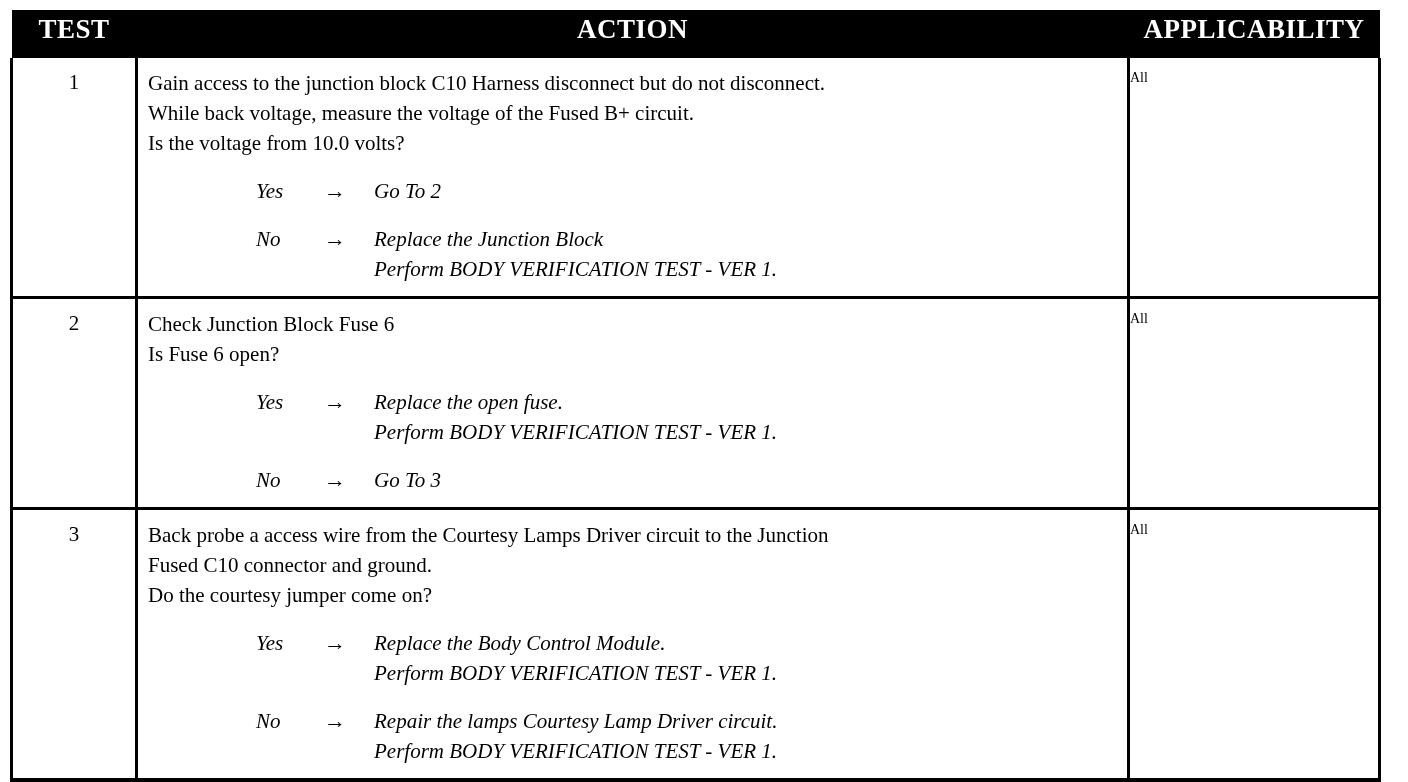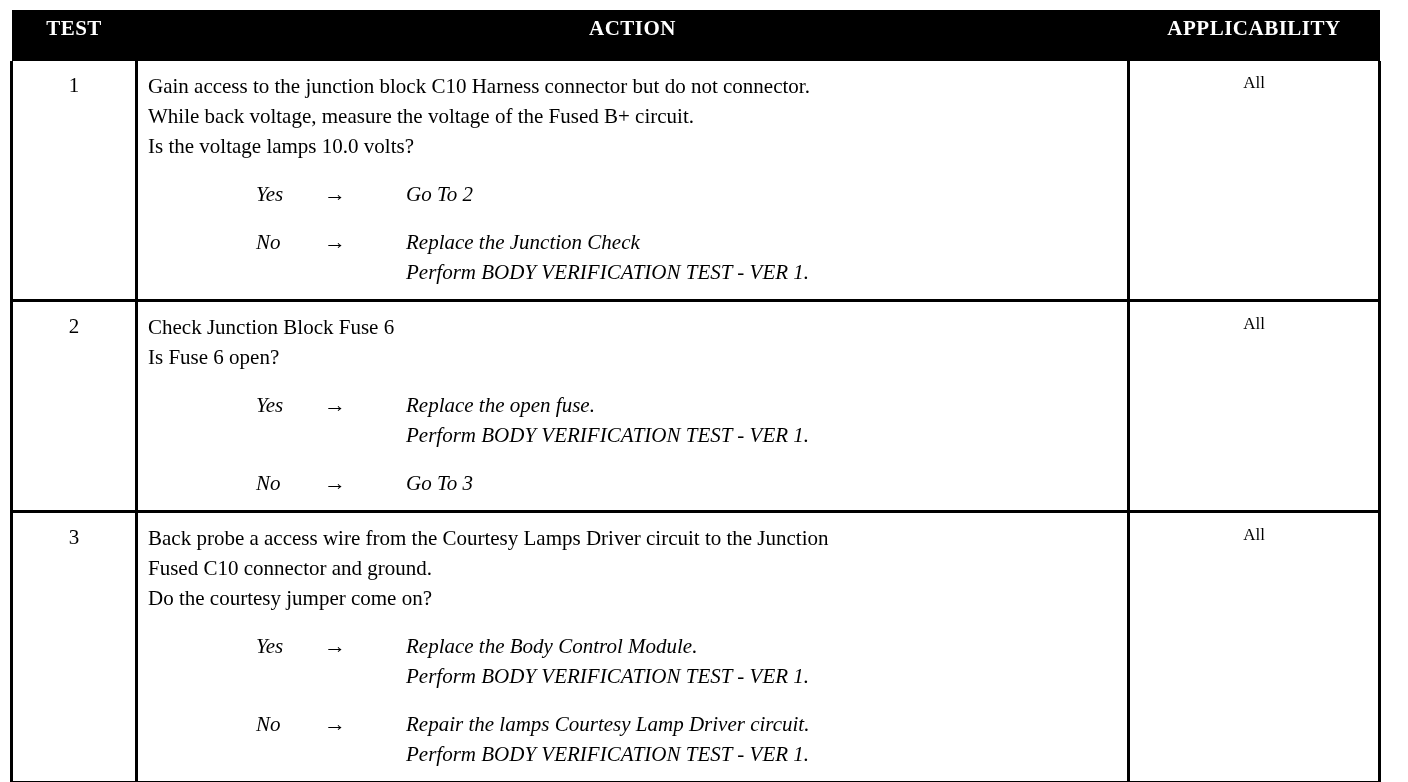--- a/index.html
+++ b/index.html
@@ -34,24 +34,24 @@
   }
 
   
   .hdr-row {
     background: #000000;
   }
   .hdr-cell {
     background: #000000;
     color: #ffffff;
     text-align: center;
-    font-size: 21px;
+    font-size: 27px;
     font-weight: bold;
     letter-spacing: 0.5px;
-    padding: 4px 0 19px 0;
+    padding: 4px 0 13px 0;
     height: 28px;
     vertical-align: middle;
     border: none;
   }
 
   
   .col-test  { width: 125px; }
   .col-act   { width: 992px; }
   .col-appl  { width: 251px; }
 
@@ -66,22 +66,22 @@
   .body-row:last-child > td {
     border-bottom: 5px solid #000000;
   }
 
   .cell-test {
     text-align: center;
     font-size: 21px;
     padding: 12px 0 0 0;
   }
   .cell-appl {
-    text-align: center;
-    font-size: 17px;
+    text-align: left;
+    font-size: 14px;
     padding: 12px 0 0 0;
   }
   .cell-action {
     padding: 10px 8px 12px 10px;
     font-size: 21px;
     line-height: 30px;
   }
 
   
   .stmt-line {
@@ -106,21 +106,20 @@
     width: 50px;
     text-align: left;
     font-size: 22px;
     line-height: 30px;
   }
   .branch-text {
     flex: 1 1 auto;
   }
   .branch-text .sub-line {
     white-space: nowrap;
-    margin-left: 32px;
   }
 </style>
 </head>
 <body>
 
 <div class="page">
   <table class="diag-table">
     <colgroup>
       <col class="col-test">
       <col class="col-act">
@@ -130,38 +129,38 @@
       <tr class="hdr-row">
         <th class="hdr-cell">TEST</th>
         <th class="hdr-cell">ACTION</th>
         <th class="hdr-cell">APPLICABILITY</th>
       </tr>
     </thead>
     <tbody>
         <tr class="body-row">
           <td class="cell-test">1</td>
           <td class="cell-action">
-            <div class="stmt-line">Gain access to the junction block C10 Harness connector but do not connector.</div>
+            <div class="stmt-line">Gain access to the junction block C10 Harness disconnect but do not disconnect.</div>
             <div class="stmt-line">While back voltage, measure the voltage of the Fused B+ circuit.</div>
-            <div class="stmt-line">Is the voltage lamps 10.0 volts?</div>
+            <div class="stmt-line">Is the voltage from 10.0 volts?</div>
             <div class="branch-block">
               <div class="branch-row">
                 <div class="branch-label">Yes</div>
                 <div class="branch-arrow">→</div>
                 <div class="branch-text">
                   <div class="sub-line">Go To   2</div>
                 </div>
               </div>
             </div>
             <div class="branch-block">
               <div class="branch-row">
                 <div class="branch-label">No</div>
                 <div class="branch-arrow">→</div>
                 <div class="branch-text">
-                  <div class="sub-line">Replace the Junction Check</div>
+                  <div class="sub-line">Replace the Junction Block</div>
                   <div class="sub-line">Perform BODY VERIFICATION TEST - VER 1.</div>
                 </div>
               </div>
             </div>
           </td>
           <td class="cell-appl">All</td>
         </tr>
         <tr class="body-row">
           <td class="cell-test">2</td>
           <td class="cell-action">

